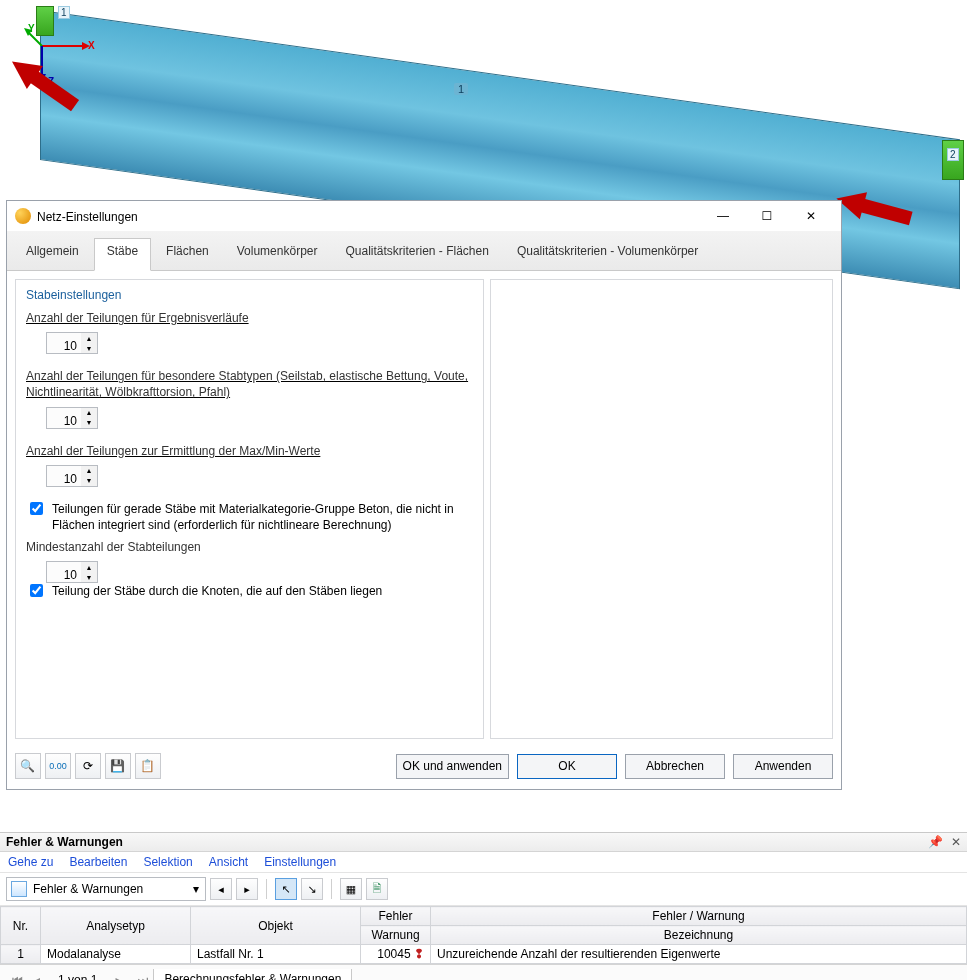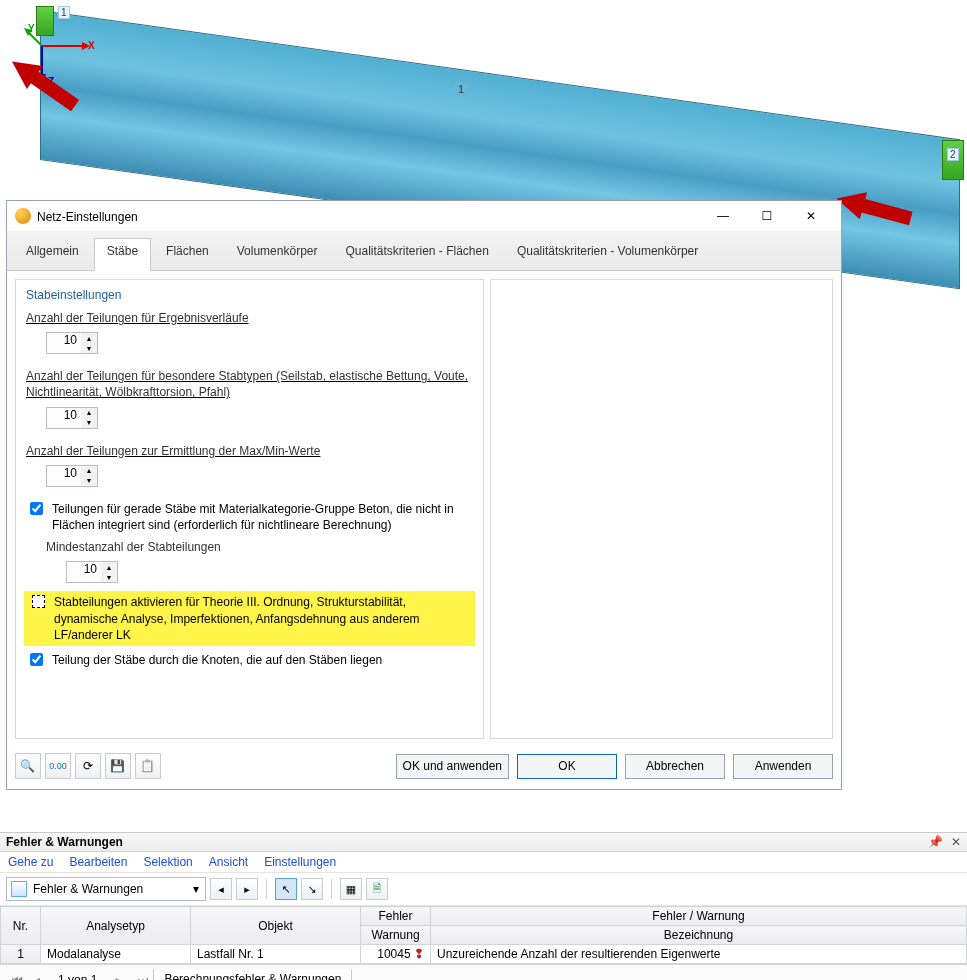--- a/index.html
+++ b/index.html
@@ -119,39 +119,39 @@
   }
 
   .body-area { display:flex; padding:8px; gap:6px; }
   .panel { flex:1; border:1px solid #d7d9dd; background:#fff; min-height:460px; padding:8px 10px; }
   .panel.right { flex:0.72; }
   .section-title { color:#1a5f9c; font-size:12px; margin-bottom:8px; }
 
   .field-block { margin-bottom:14px;text-decoration:underline; }
   .field-label { font-size:12px; color:#333; margin-bottom:6px; line-height:1.35;}
   .spinner {
-    display:inline-flex; align-items:flex-start;
+    display:inline-flex; align-items:flex-end;
     border:1px solid #b8bcc2; background:#fcfcfc;
     height:22px;
     margin-left:20px;
   }
   .spinner input {
     border:none; width:34px; text-align:right;
     font-size:12px; padding:0 4px; background:transparent;
   }
   .spinner .sp-btns { display:flex; flex-direction:column; }
   .spinner .sp-btns button {
     border:none; background:#f2f2f2; width:16px; height:10px;
     padding:0; font-size:7px; line-height:1;
   }
 
   .check-row { display:flex; align-items:flex-start; gap:6px; margin-bottom:6px; }
   .check-row input[type="checkbox"]{ margin-top:1px; }
   .check-text { font-size:12px; line-height:1.35; flex:1;}
-  .indent { margin-left:20px; }
+  .indent { }
 
   .hl-row {
     display:flex; align-items:flex-start; gap:6px;
     background:#fff54a; padding:3px 4px;
     margin:8px -2px 6px -2px;
   }
   .hl-row input[type="checkbox"]{
     appearance:none; width:13px; height:13px;
     border:1px dashed #000; background:#fff;
     margin-top:1px;
@@ -331,24 +331,20 @@
         <div class="field-label">Mindestanzahl der Stabteilungen</div>
         <div class="spinner">
           <input value="10" style="">
           <div class="sp-btns">
               <button>▲</button>
               <button>▼</button>
             </div>
         </div>
       </div>
 
-      <div class="hl-row">
-        <input type="checkbox" style="">
-        <div class="check-text">Stabteilungen aktivieren für Theorie III. Ordnung, Strukturstabilität, dynamische Analyse, Imperfektionen, Anfangsdehnung aus anderem LF/anderer LK</div>
-      </div>
 
       <div class="check-row">
         <input type="checkbox" checked="" style="">
         <div class="check-text">Teilung der Stäbe durch die Knoten, die auf den Stäben liegen</div>
       </div>
     </div>
     <div class="panel right"></div>
   </div>
 
   <div class="bottom-toolbar">

